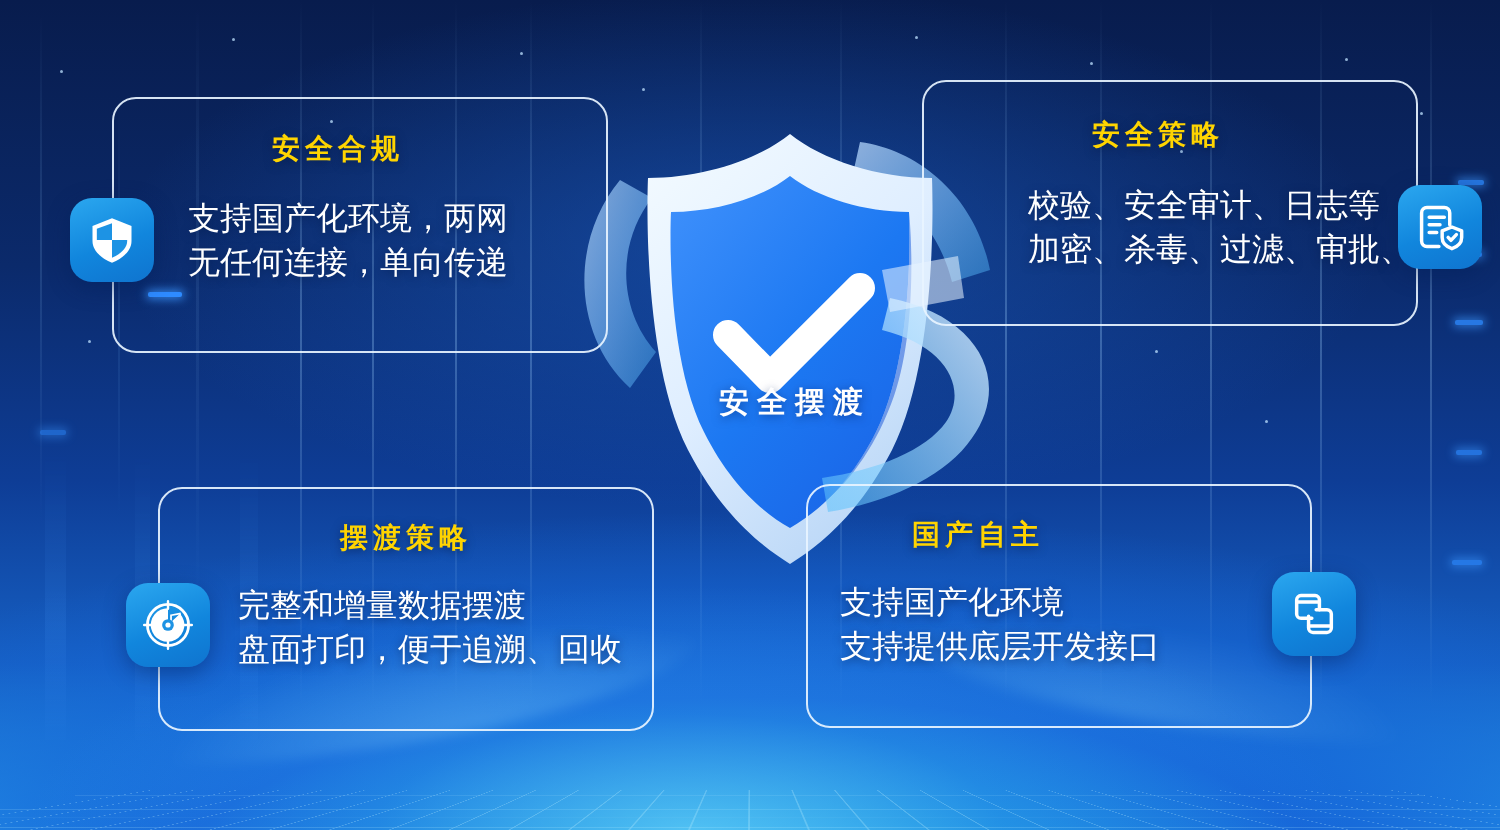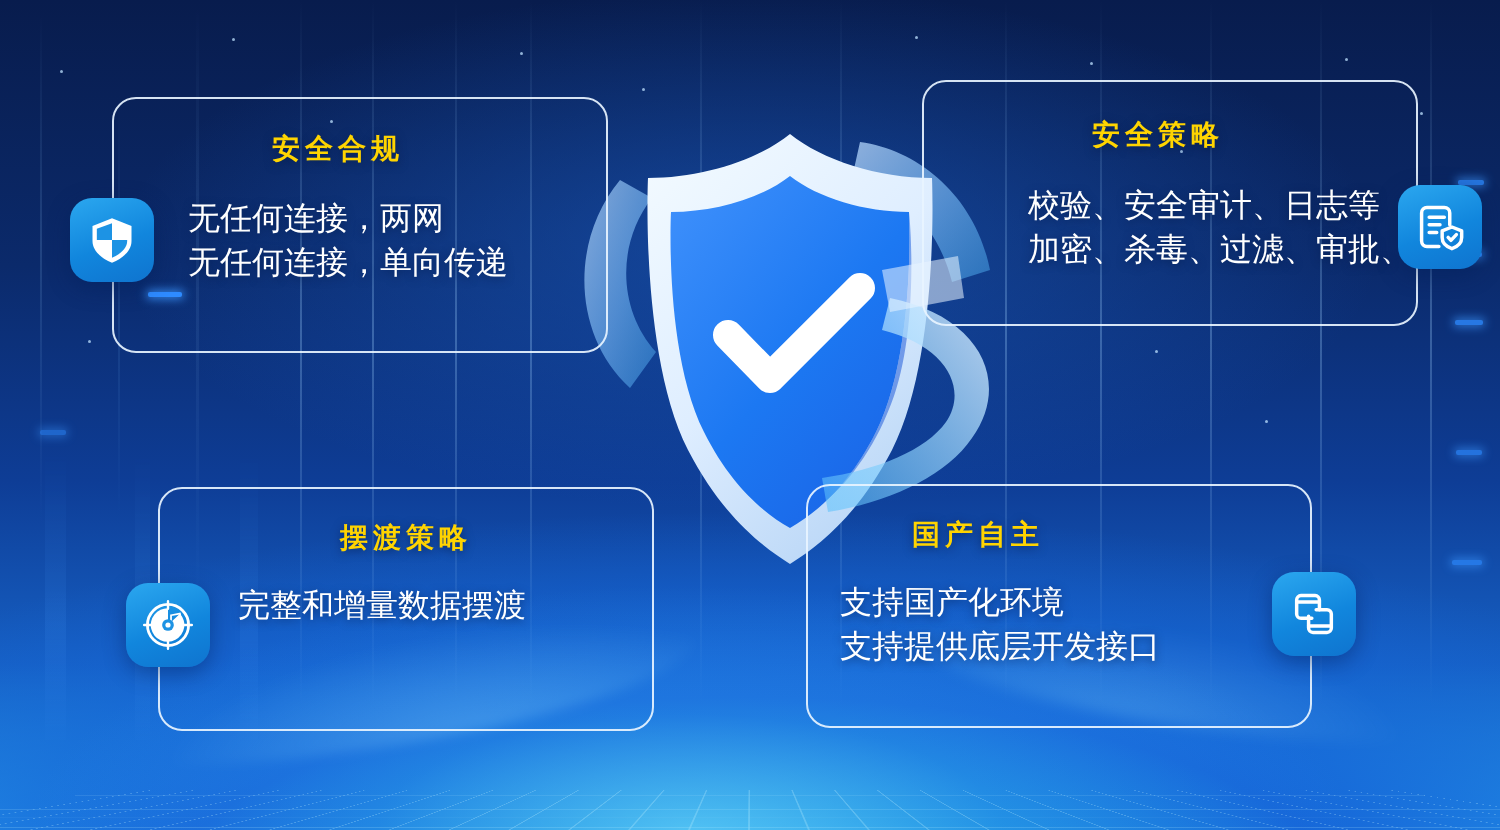--- a/index.html
+++ b/index.html
@@ -178,26 +178,27 @@
       <path d="M349 92 C349 92 356 232 316 312 C300 344 282 366 264 382 C292 360 318 322 334 276 C356 212 352 120 349 92 Z" fill="url(#edgeG)" opacity=".55"></path>
 
       <path d="M168 215 L210 258 L300 168" fill="none" stroke="#ffffff" stroke-width="30" stroke-linecap="round" stroke-linejoin="round"></path>
 
       <g>
         <path d="M330 178 C420 196 452 262 412 318 C386 356 330 382 268 392 L262 358
                  C318 350 366 330 386 302 C408 270 388 226 322 210 Z" fill="url(#ribbonG2)"></path>
         <path d="M322 150 L398 136 L404 178 L330 192 Z" fill="#e9f4ff" opacity=".55"></path>
       </g>
     </svg>
+    <div id="shield-label">安全摆渡</div>
   </div>
 
   <div class="card" id="card-tl"></div>
   <div class="card-title" id="title-tl">安全合规</div>
   <div class="card-body" id="body-tl">
-    <div>无任何连接，两网</div>
+    <div>支持国产化环境，两网</div>
     <div>无任何连接，单向传递</div>
   </div>
   <div class="feat-icon" id="icon-tl">
     <svg viewBox="0 0 48 48" xmlns="http://www.w3.org/2000/svg" aria-hidden="true">
       <path d="M24 4 L42 11 V25 C42 34 34 41 24 45 C14 41 6 34 6 25 V11 Z" fill="#ffffff"></path>
       <path d="M24 8.5 L24 24 L10 24 V13.6 Z" fill="#1d93e4"></path>
       <path d="M24 24 L38 24 V25 C38 31.4 32.4 36.8 24 40.4 Z" fill="#1d93e4"></path>
     </svg>
   </div>
 
@@ -215,20 +216,21 @@
         <path d="M35 24l9 3.6v6.2c0 5.2-4.2 8.6-9 10.2-4.8-1.6-9-5-9-10.2v-6.2z"></path>
         <path d="M31.5 33.6l2.6 2.7 5-5.3"></path>
       </g>
     </svg>
   </div>
 
   <div class="card" id="card-bl"></div>
   <div class="card-title" id="title-bl">摆渡策略</div>
   <div class="card-body" id="body-bl">
     <div>完整和增量数据摆渡</div>
+    <div>盘面打印，便于追溯、回收</div>
   </div>
   <div class="feat-icon" id="icon-bl">
     <svg viewBox="0 0 48 48" xmlns="http://www.w3.org/2000/svg" aria-hidden="true">
       <circle cx="24" cy="24" r="19" fill="none" stroke="#ffffff" stroke-width="2.6"></circle>
       <path d="M24 8.5 A15.5 15.5 0 1 0 35 13.5 L24 24 Z" fill="#ffffff"></path>
       <path d="M26.8 15 L35 13.5 L36.5 22 L26.8 24 Z" fill="none" stroke="#ffffff" stroke-width="1.6"></path>
       <circle cx="24" cy="24" r="5.4" fill="#1d93e4"></circle>
       <circle cx="24" cy="24" r="2.4" fill="#ffffff"></circle>
       <path d="M24 2v7M24 39v7M2 24h7M39 24h7" stroke="#ffffff" stroke-width="2.2" stroke-linecap="round"></path>
     </svg>

